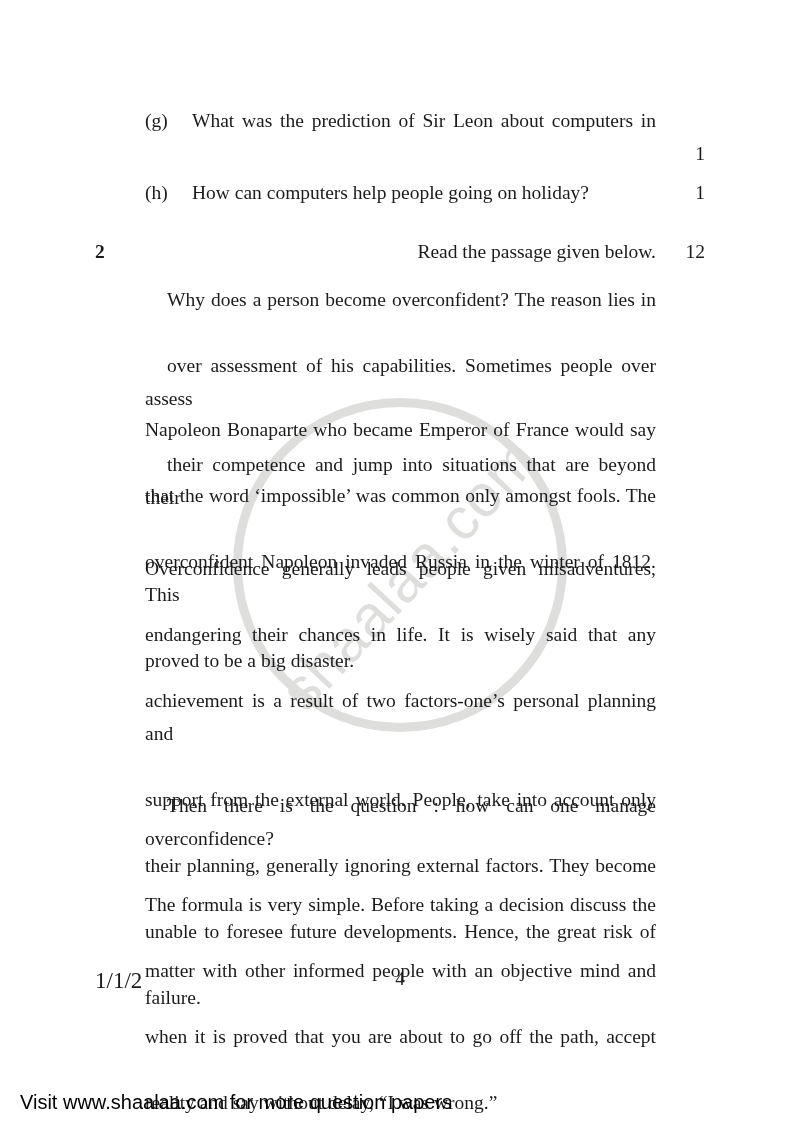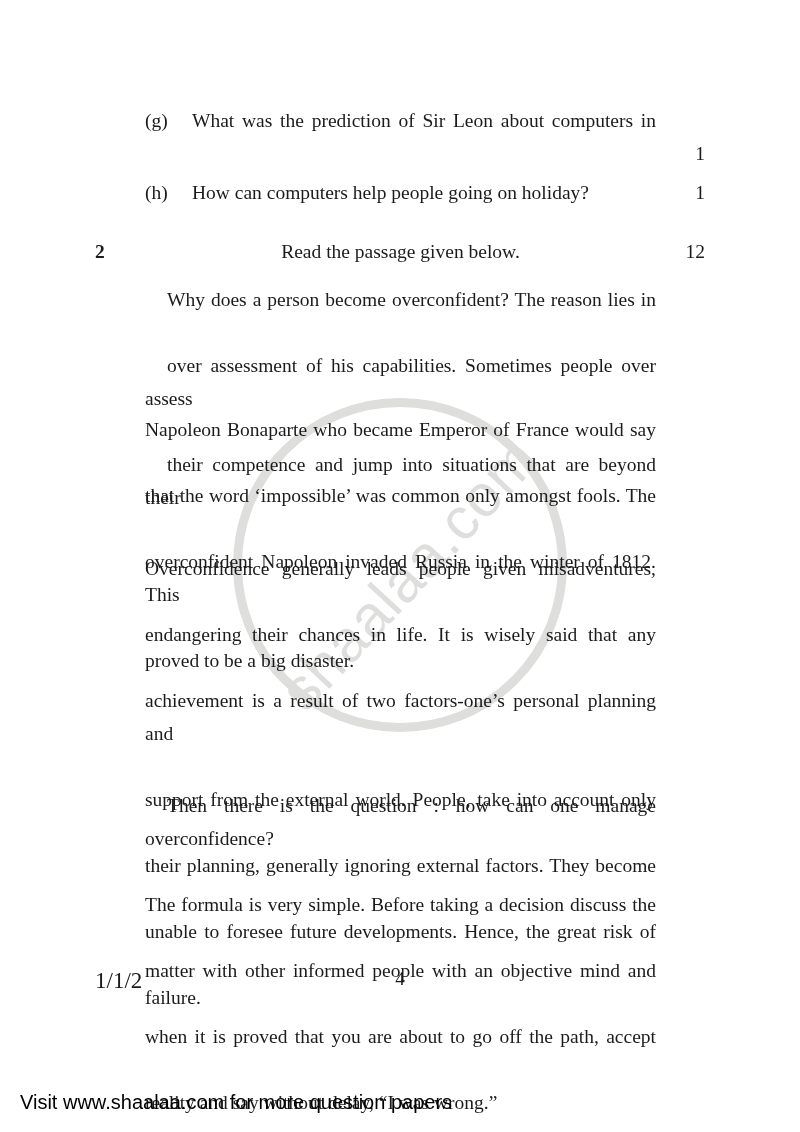--- a/index.html
+++ b/index.html
@@ -157,21 +157,21 @@
   <div class="marks" style="left:665px; top:137px;">1</div>
 
   <div class="q-row" style="left:145px; top:176px; width:511px;">
     <div class="q-label" style="width:47px;">(h)</div>
     <div class="q-text" style="width:464px; text-align:left;">How can computers help people going on holiday?</div>
   </div>
   <div class="marks" style="left:665px; top:176px;">1</div>
 
   <div class="q-row" style="left:95px; top:235px; width:561px;">
     <div class="q-num" style="width:50px;">2</div>
-    <div class="q-text" style="width:511px; text-align:center;">Read the passage given below.</div>
+    <div class="q-text" style="width:511px; text-align:right;">Read the passage given below.</div>
   </div>
   <div class="marks" style="left:665px; top:235px;">12</div>
 
   <div class="para indent" style="top:283px;">
     <span class="jline">Why does a person become overconfident? The reason lies in</span>
     <span class="jline">over assessment of his capabilities. Sometimes people over assess</span>
     <span class="jline">their competence and jump into situations that are beyond their</span>
   </div>
 
   <div class="para" style="top:413px;">

